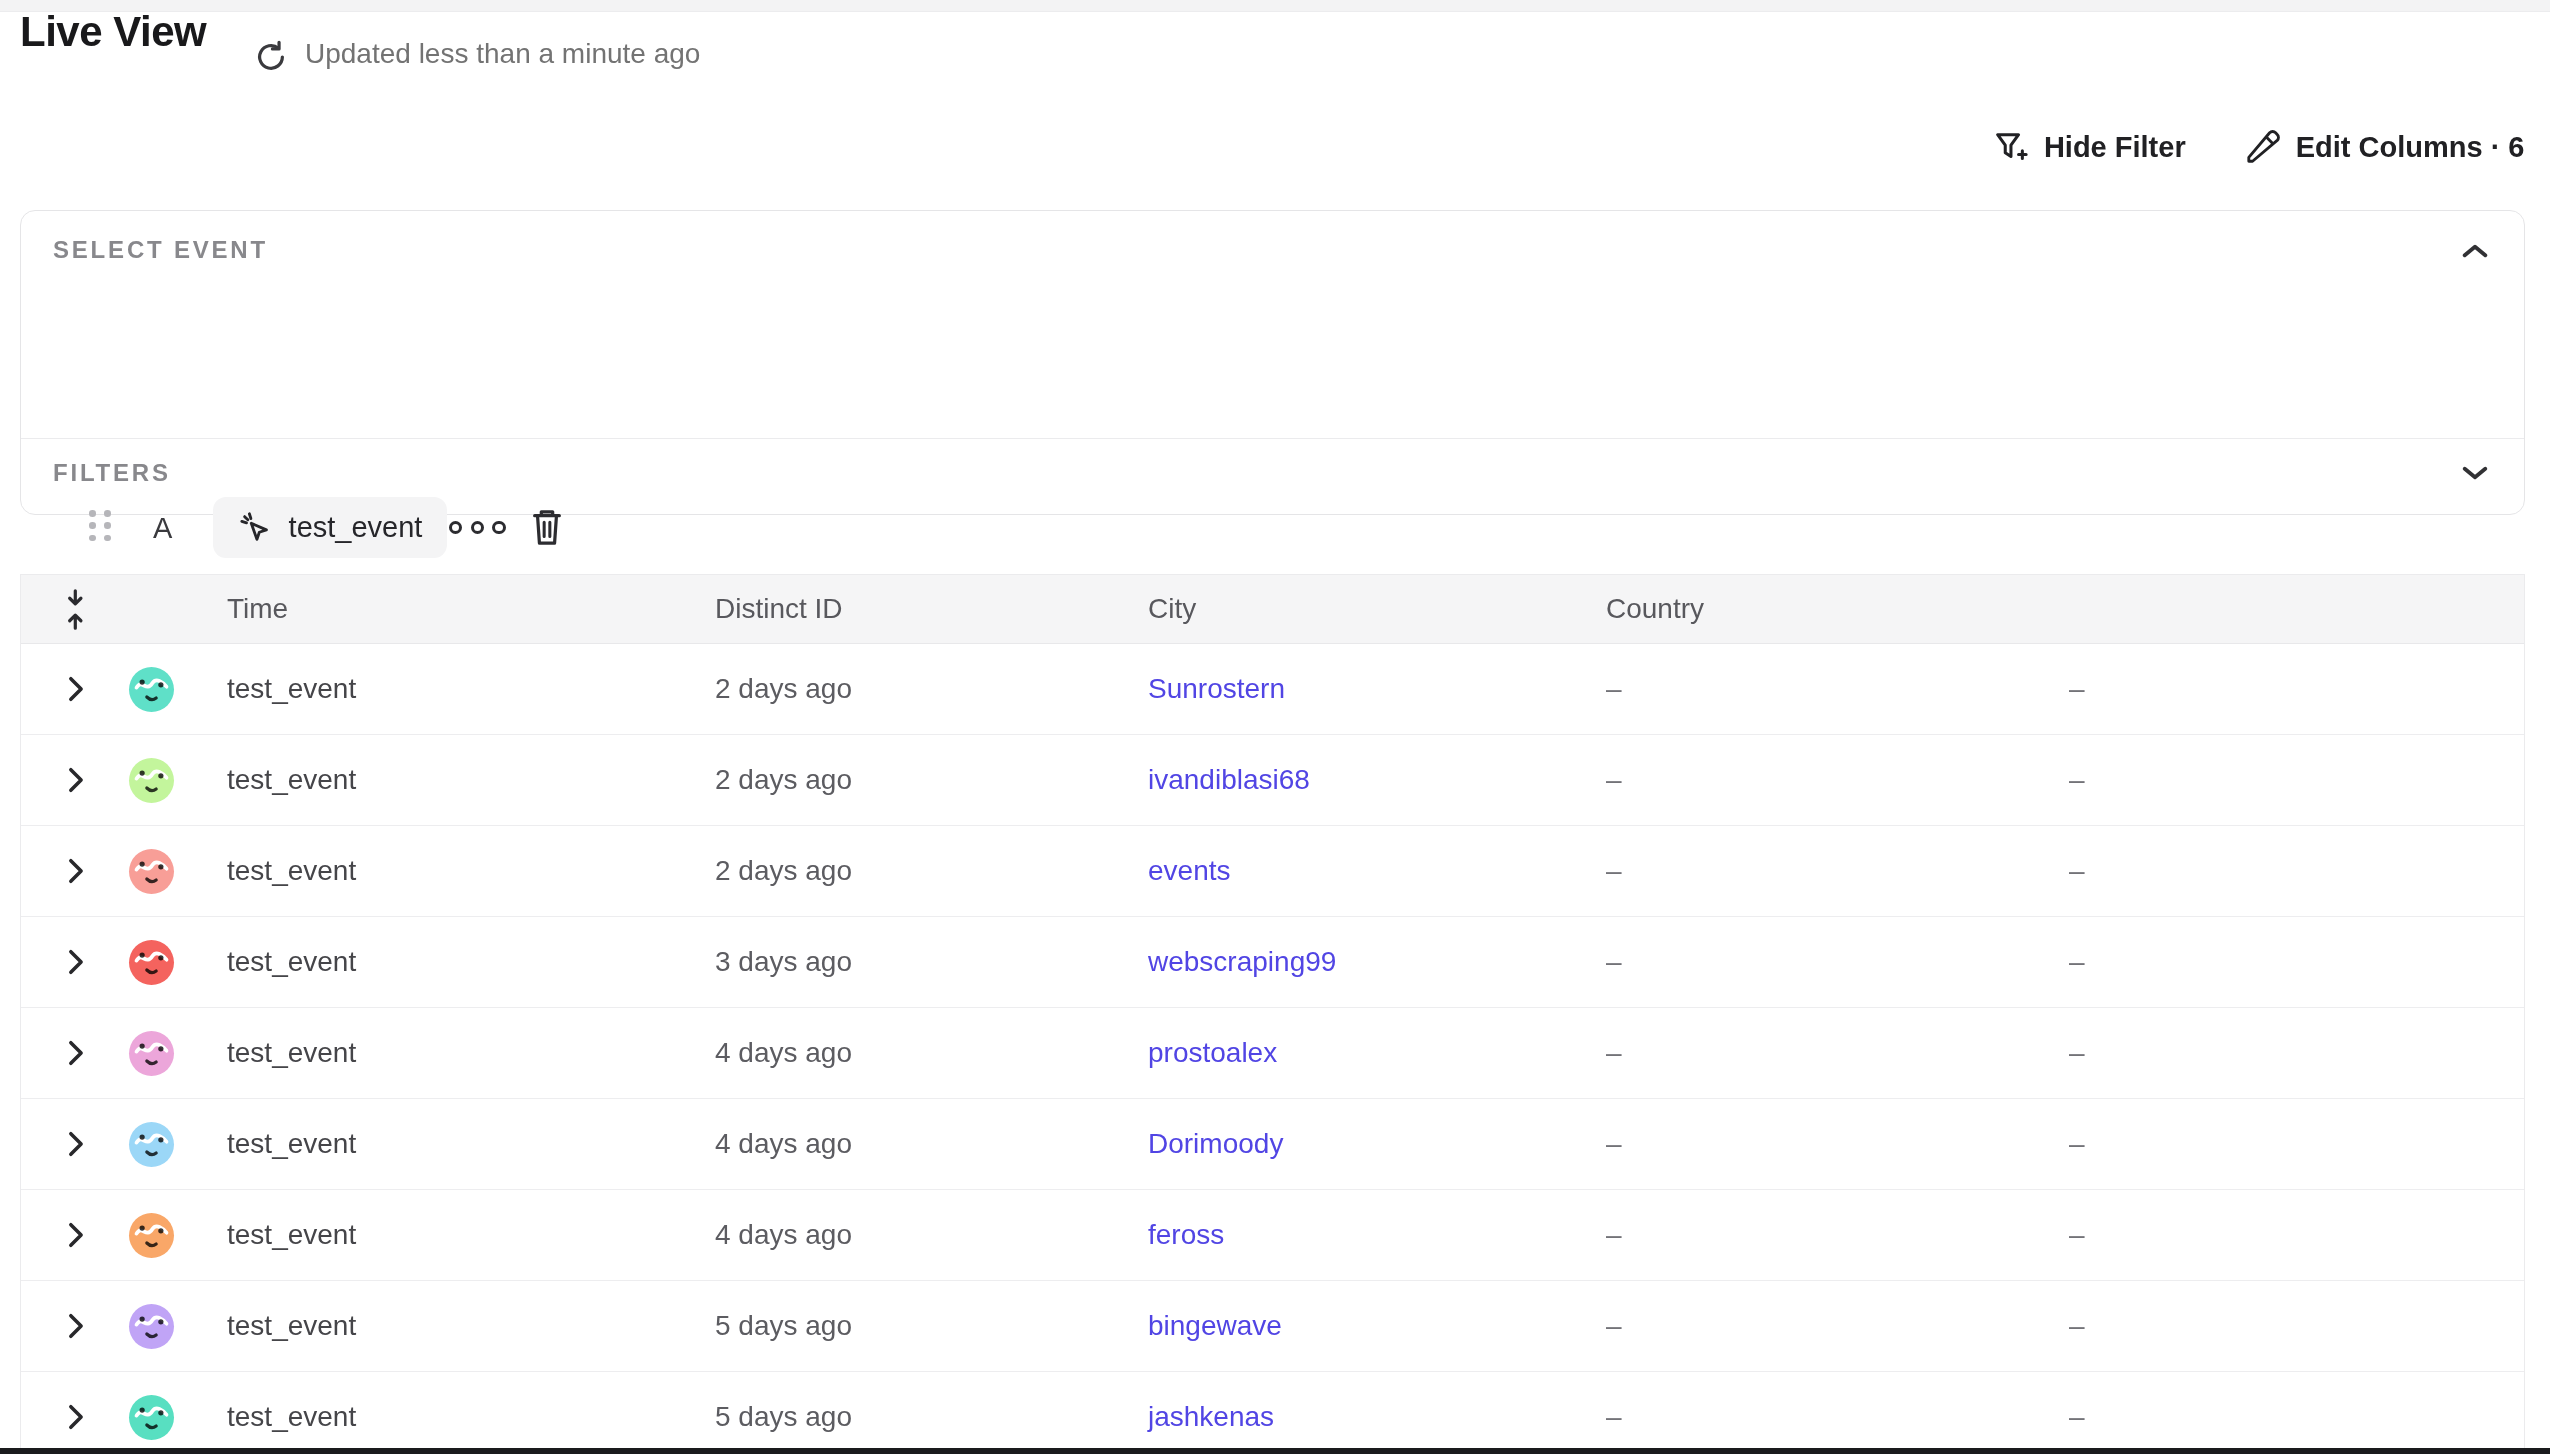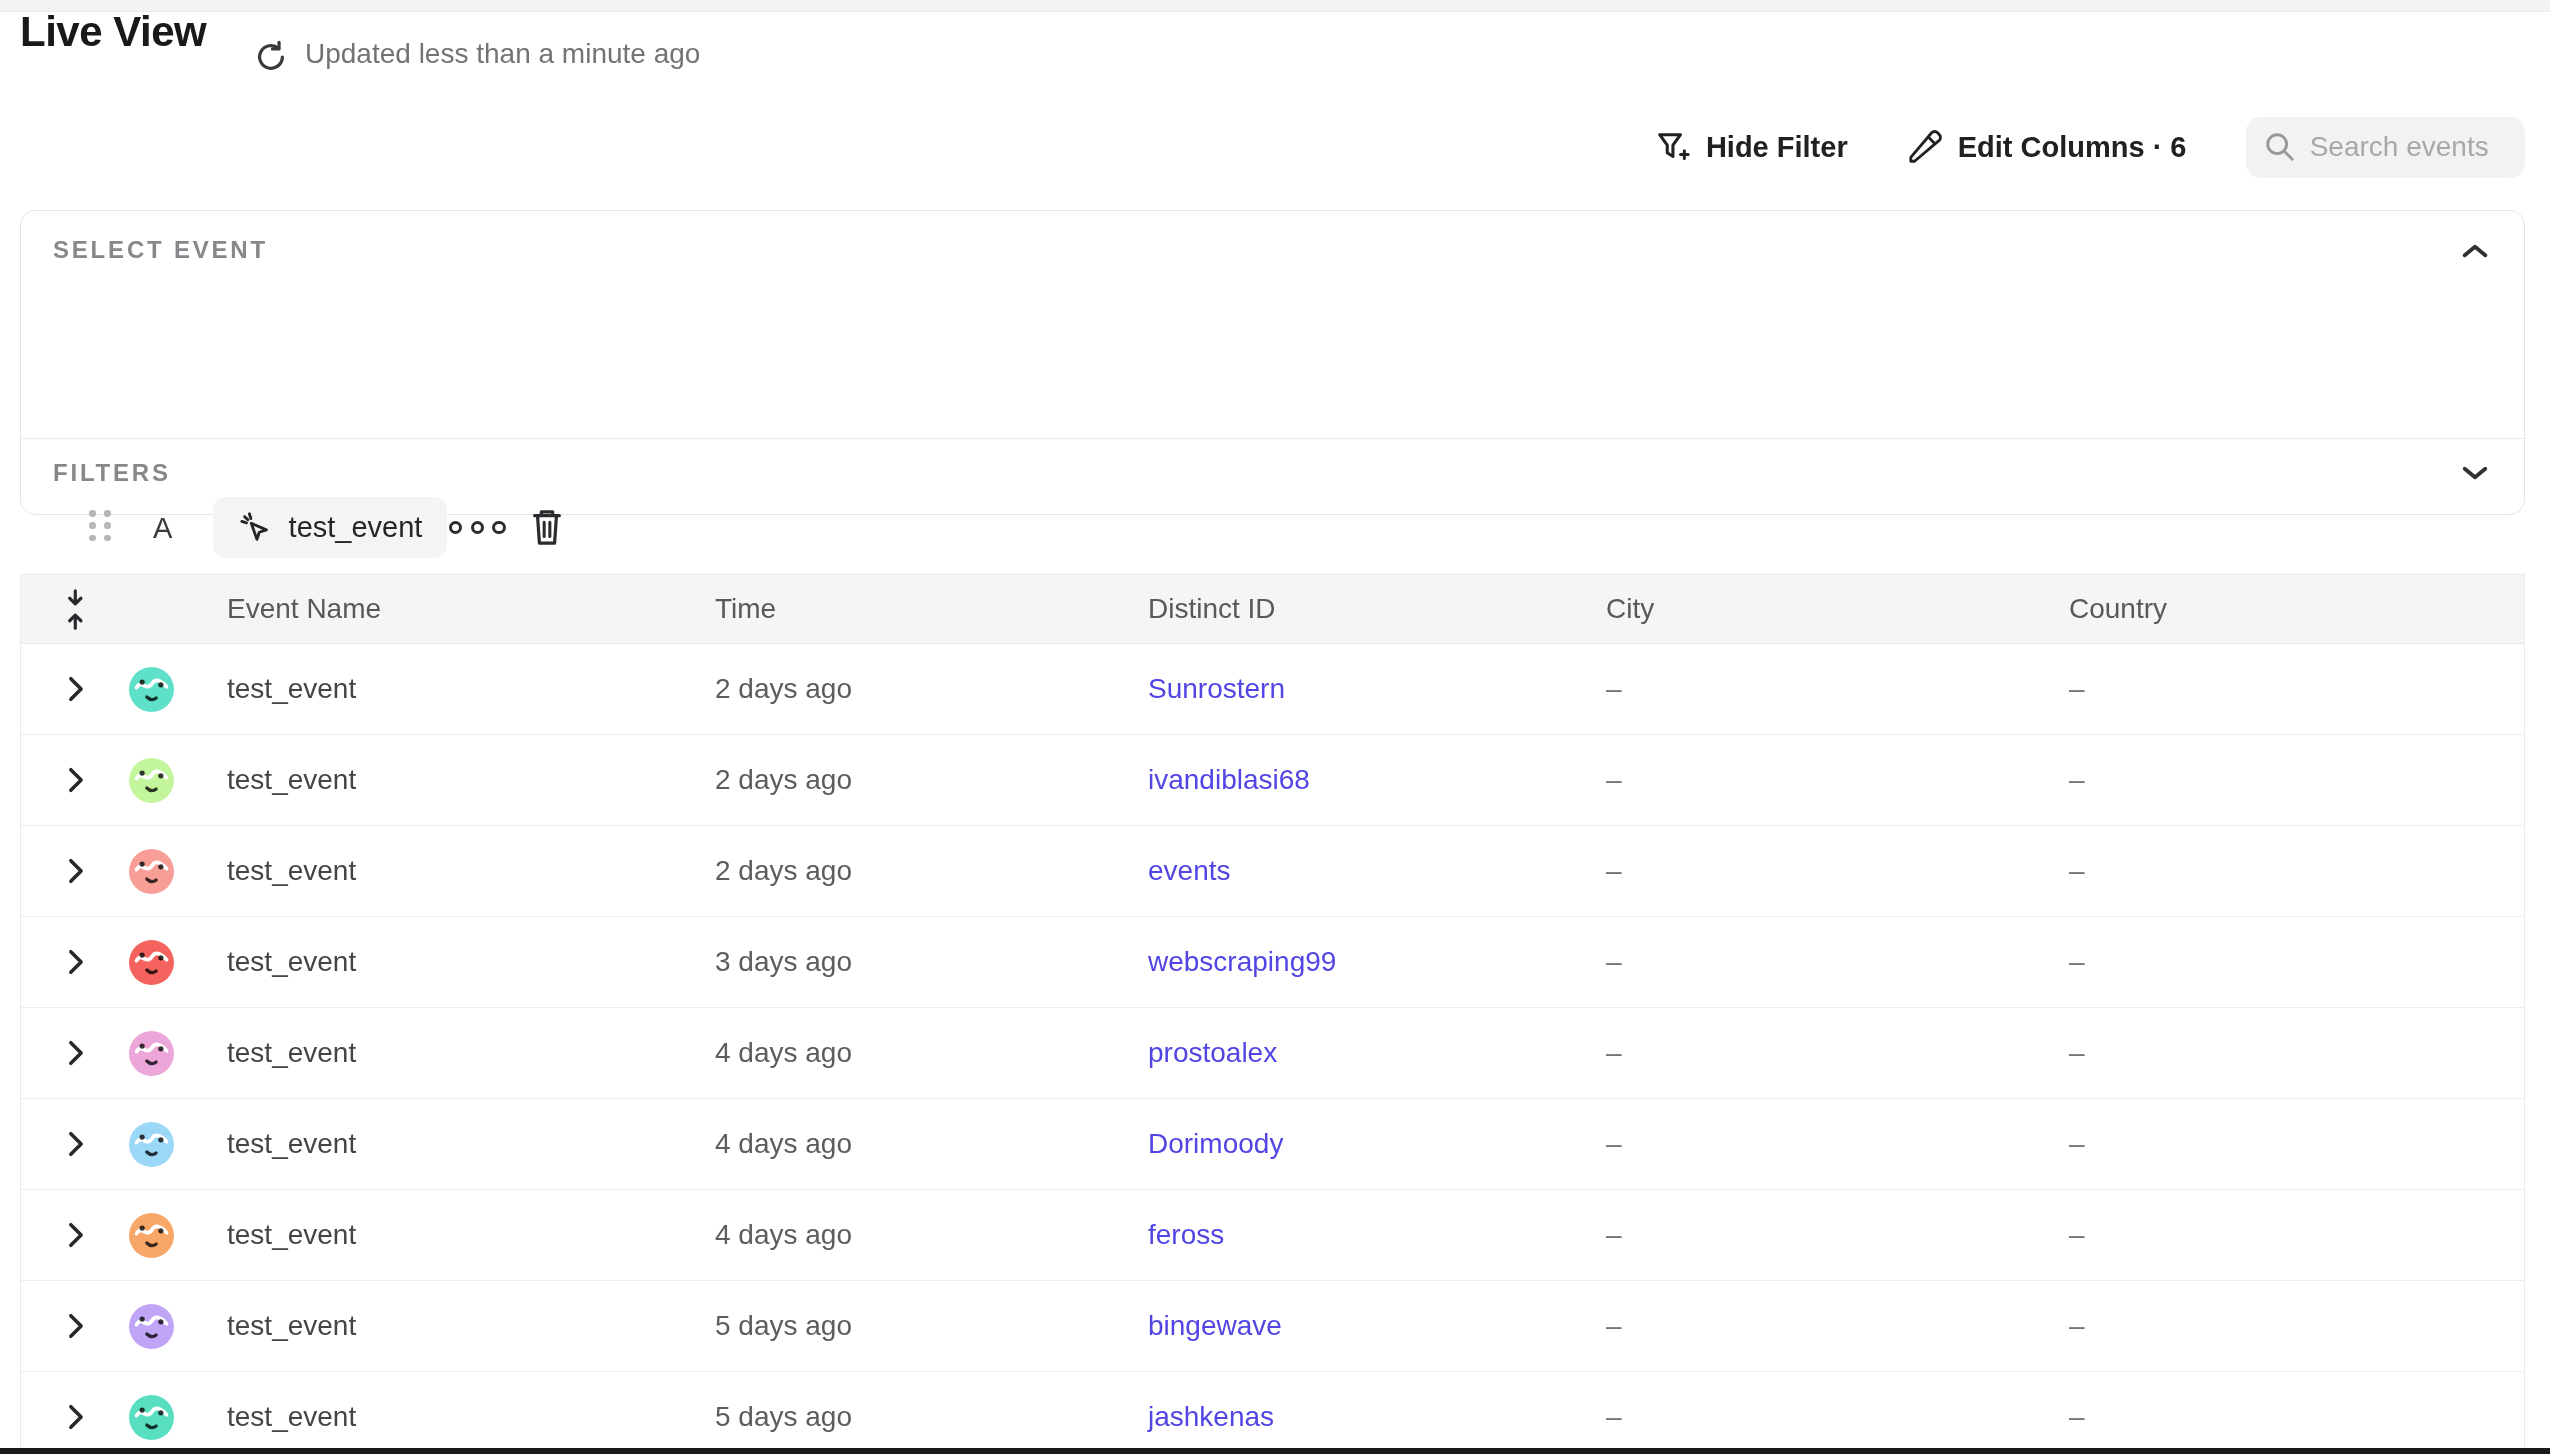--- a/index.html
+++ b/index.html
@@ -106,29 +106,20 @@
   </div>
   <div class="tool-btn">
     <span>
       <svg width="36" height="36" viewBox="0 0 38 38">
         <path d="M8 34 l-4 0 0 -4 L26 4 a4.4 4.4 0 0 1 6.3 0 l1.7 1.7 a4.4 4.4 0 0 1 0 6.3 L8 34 z" fill="none" stroke="#212124" stroke-width="3" stroke-linejoin="round"></path>
         <path d="M22 8 l8 8" stroke="#212124" stroke-width="3"></path>
       </svg>
     </span>
     <span class="lbl">Edit Columns · 6</span>
   </div>
-  <div id="search-box">
-    <span>
-      <svg width="34" height="34" viewBox="0 0 36 36">
-        <circle cx="15" cy="15" r="10" fill="none" stroke="#98989c" stroke-width="3"></circle>
-        <path d="M22.5 22.5 L31 31" stroke="#98989c" stroke-width="3" stroke-linecap="round"></path>
-      </svg>
-    </span>
-    <input type="text" placeholder="Search events" style="">
-  </div>
 </div>
 
 <div id="query-panel" class="abs">
   <div id="select-event-label" class="section-label">SELECT EVENT</div>
   <div id="select-collapse">
     <span>
       <svg width="28" height="19" viewBox="0 0 30 20">
         <path d="M4 14 L15 5 L26 14" fill="none" stroke="#313134" stroke-width="4.2" stroke-linecap="round" stroke-linejoin="round"></path>
       </svg>
     </span>
@@ -191,21 +182,20 @@
   <div id="table-header" class="tgrid">
     <div id="collapse-all">
       <span>
         <svg width="24.6" height="45" viewBox="0 0 26 48">
           <path d="M13 4 v13 M7 12 l6 6 6 -6" fill="none" stroke="#2a2a2e" stroke-width="3.4" stroke-linecap="round" stroke-linejoin="round"></path>
           <path d="M13 44 v-13 M7 36 l6 -6 6 6" fill="none" stroke="#2a2a2e" stroke-width="3.4" stroke-linecap="round" stroke-linejoin="round"></path>
         </svg>
       </span>
     </div>
     <div></div>
-    <div class="hcell">Event Name</div>
     <div class="hcell">Time</div>
     <div class="hcell">Distinct ID</div>
     <div class="hcell">City</div>
     <div class="hcell">Country</div>
   </div>
   <div id="table-body">
   <div class="trow tgrid">
     <div class="expander">
       <span>
         <svg width="19" height="28" viewBox="0 0 20 30">

